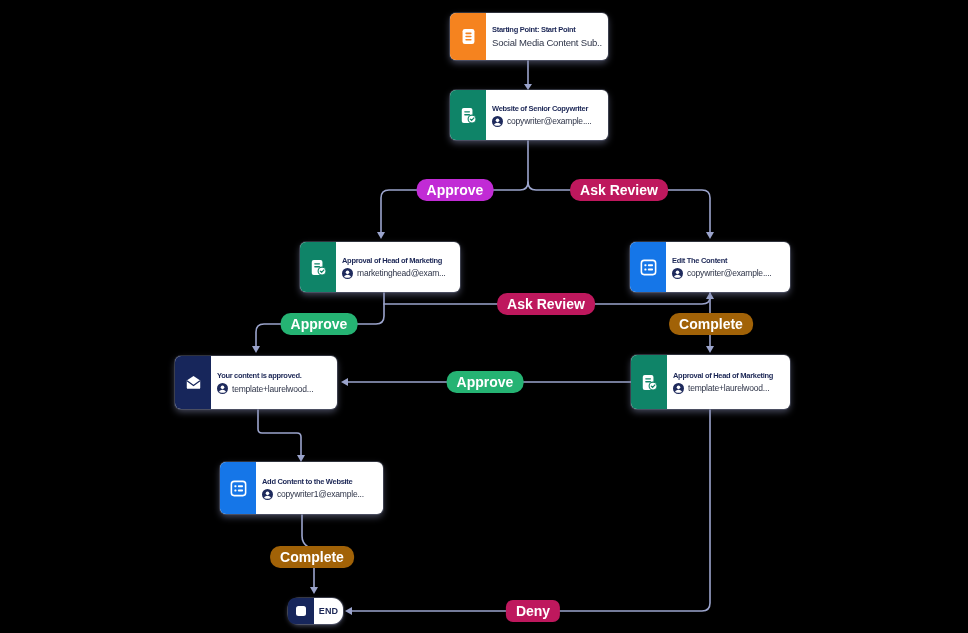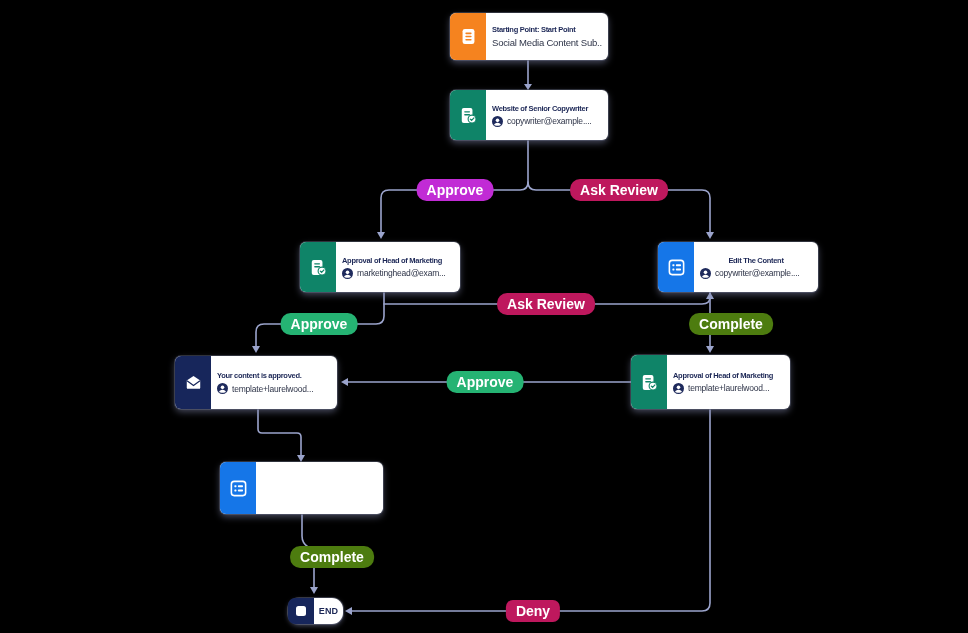--- a/index.html
+++ b/index.html
@@ -31,31 +31,31 @@
   .node-sub.sub-lg{font-size:9.5px;}
   .avatar{flex:0 0 11px;width:11px;height:11px;display:inline-flex;}
   .badge{
     position:absolute;transform:translate(-50%,-50%);z-index:3;color:#fff;
     font-size:14px;font-weight:700;padding:4px 10px;border-radius:10px;
     white-space:nowrap;line-height:1;
   }
   .bg-purple{background:#C12BD5;}
   .bg-red{background:#be185d;}
   .bg-green{background:#25B373;}
-  .bg-blue{background:#4d7c0f;margin-left:20px;}
+  .bg-blue{background:#a16207;}
   
   .b1{left:455px;top:190px;} .b2{left:619px;top:190px;}
   .b3{left:546px;top:304px;} .b4{left:319px;top:324px;}
   .b5{left:711px;top:324px;} .b6{left:485px;top:382px;}
   .b7{left:312px;top:557px;} .b8{left:533px;top:611px;border-radius:7px;}
   
   .n1{left:450px;top:13px;width:158px;height:47px;}
   .n2{left:450px;top:90px;width:158px;height:50px;}
   .n3{left:300px;top:242px;width:160px;height:50px;}
-  .n4{left:658px;top:242px;width:160px;height:50px;text-align:center;}
+  .n4{left:630px;top:242px;width:160px;height:50px;}
   .n5{left:175px;top:356px;width:162px;height:53px;}
   .n6{left:631px;top:355px;width:159px;height:54px;}
   .n7{left:220px;top:462px;width:163px;height:52px;}
   .end-node{
     position:absolute;left:288px;top:598px;width:55px;height:26px;z-index:2;
     display:flex;background:#fff;border-radius:11px;
     box-shadow:0 2px 5px rgba(125,132,165,.55),0 0 0 1px rgba(160,167,198,.3);
   }
   .end-icon{
     width:26px;flex:0 0 26px;background:#17265B;border-radius:7px 0 0 7px;
@@ -240,20 +240,33 @@
   <div class="node n7">
     <div class="node-icon" style="background:#1576E8">
       <svg width="19" height="19" viewBox="0 0 24 24">
         <rect x="3" y="3" width="18" height="18" rx="3.5" fill="none" stroke="#fff" stroke-width="2"></rect>
         <rect x="6.8" y="7.8" width="2.6" height="2.6" rx="0.6" fill="#fff"></rect>
         <rect x="11.2" y="7.8" width="6.5" height="2.6" rx="1" fill="#fff"></rect>
         <rect x="6.8" y="13.2" width="2.6" height="2.6" rx="0.6" fill="#fff"></rect>
         <rect x="11.2" y="13.2" width="6.5" height="2.6" rx="1" fill="#fff"></rect>
       </svg>
     </div>
+    <div class="node-body">
+      <div class="node-title">Add Content to the Website</div>
+      <div class="node-sub">
+        <span class="avatar">
+          <svg width="11" height="11" viewBox="0 0 24 24">
+              <circle cx="12" cy="12" r="12" fill="#1E2A5C"></circle>
+              <circle cx="12" cy="9.5" r="3.9" fill="#fff"></circle>
+              <path d="M12 14.8c-4.2 0-6.8 2.1-7.3 4.7 1.9 2 12.7 2 14.6 0-.5-2.6-3.1-4.7-7.3-4.7z" fill="#fff"></path>
+            </svg>
+        </span>
+        <span>copywriter1@example...</span>
+      </div>
+    </div>
   </div>
 
   <div class="end-node">
     <div class="end-icon">
       <svg width="12" height="12" viewBox="0 0 12 12">
           <rect x="1" y="1" width="10" height="10" rx="2.5" fill="#fff"></rect>
         </svg>
     </div>
     <div class="end-label">END</div>
   </div>

